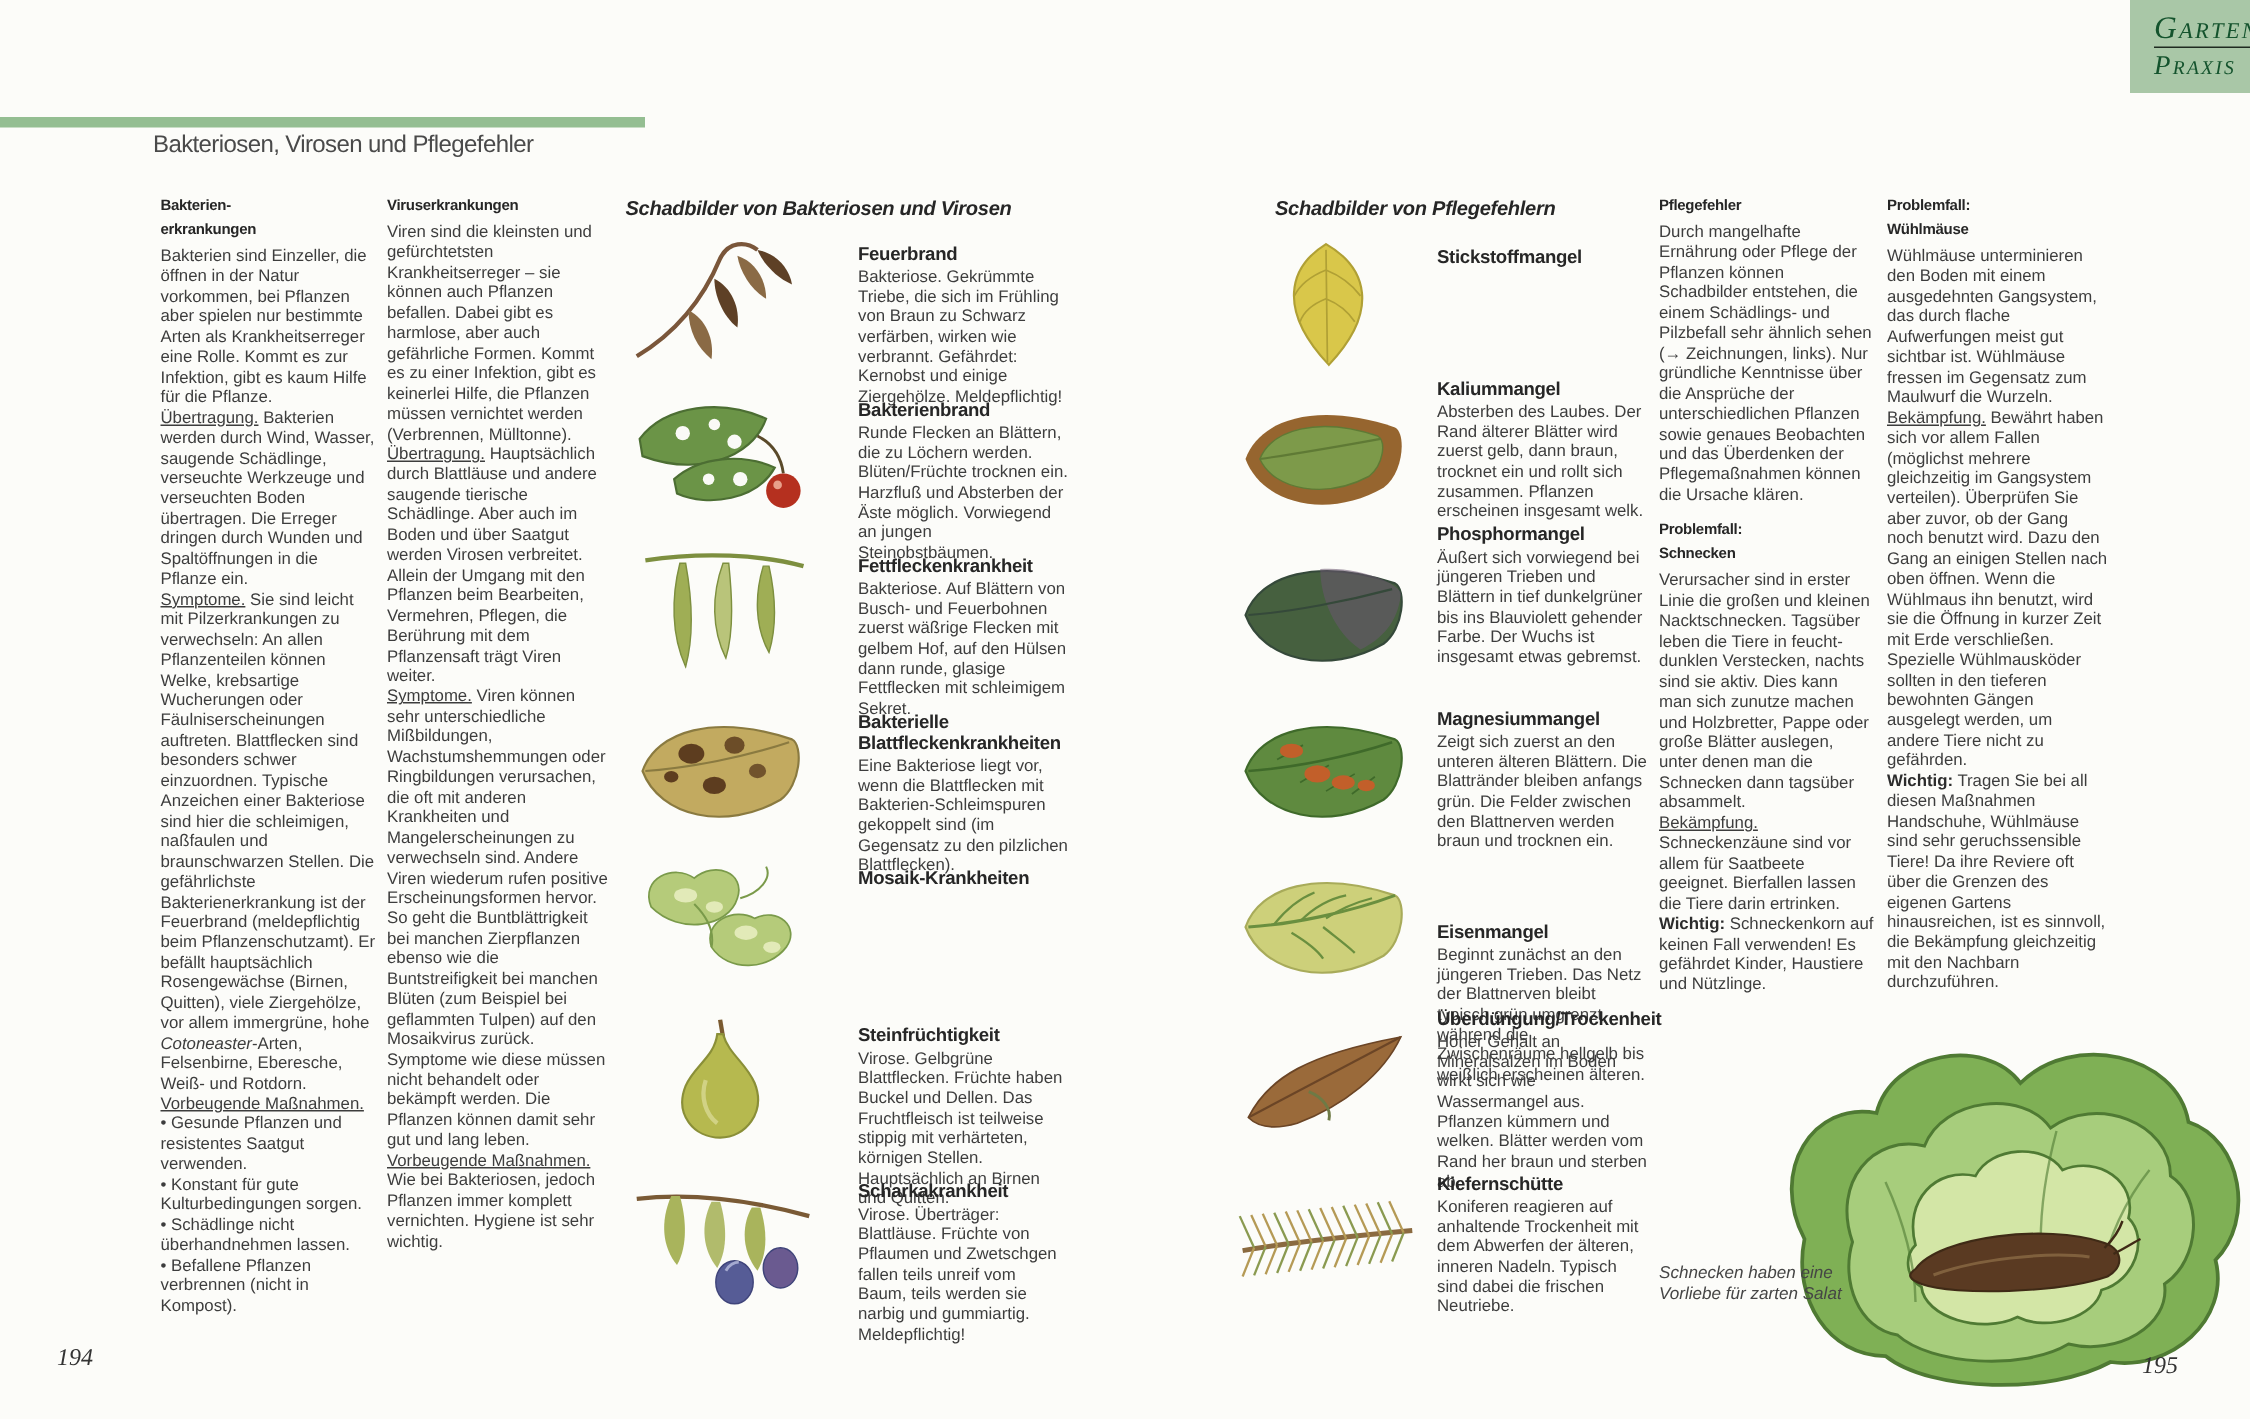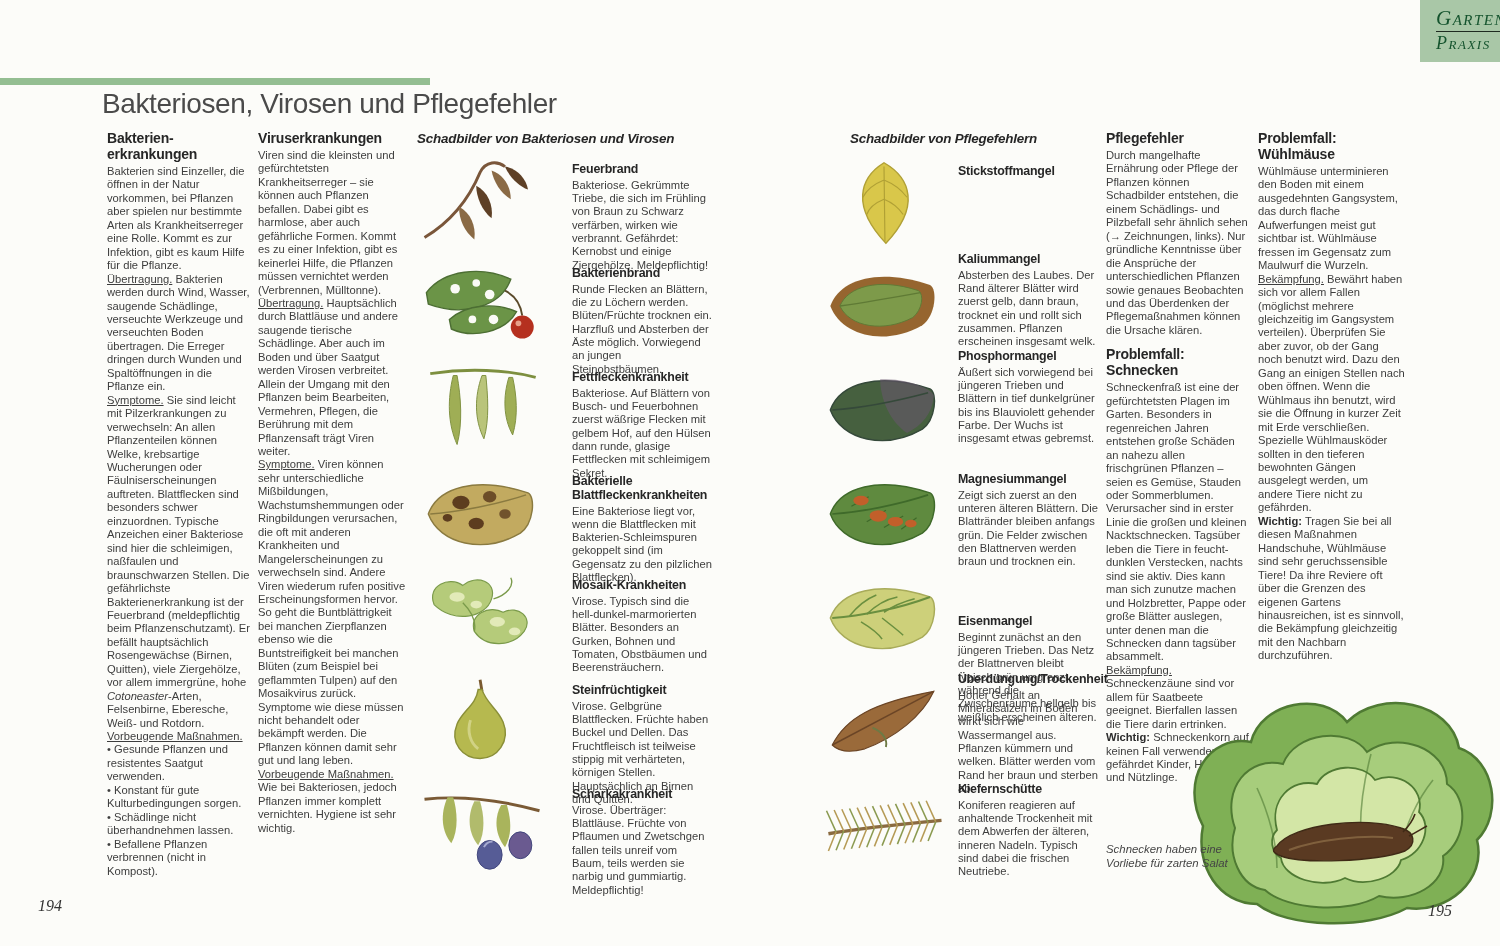--- a/index.html
+++ b/index.html
@@ -1,30 +1,30 @@
 <!DOCTYPE html>
 <html lang="de"><head>
 <meta charset="utf-8">
 <style>
   html,body{margin:0;padding:0;background:#ffffff;}
   #spread{position:relative;width:1500px;height:946px;background:#fcfcf9;overflow:hidden;
           font-family:"Liberation Sans",sans-serif;color:#3d3d3d;}
   
   #title-rule{position:absolute;left:0;top:78px;width:430px;height:7px;background:#94be92;}
-  #page-title{position:absolute;left:102px;top:88px;margin:0;font-size:28px;font-weight:400;
+  #page-title{position:absolute;left:102px;top:88px;margin:0;font-size:16px;font-weight:400;
               color:#4a4a4a;letter-spacing:-0.4px;white-space:nowrap;}
   
   #brandbox{position:absolute;left:1372px;top:0;width:152px;height:62px;background:#a9c7a7;
             font-family:"Liberation Serif",serif;font-style:italic;color:#14532d;margin-left:48px;}
   .brand-g{position:absolute;left:16px;top:6px;font-size:21px;font-variant:small-caps;
            letter-spacing:1.5px;border-bottom:1.6px solid #1e2b20;padding-right:22px;}
   .brand-p{position:absolute;left:16px;top:33px;font-size:18px;font-variant:small-caps;letter-spacing:1.5px;}
   
   .col{position:absolute;font-size:11.2px;line-height:13.45px;text-align:left;}
-  .col-h{font-weight:bold;font-size:14px;line-height:16px;color:#262626;white-space:pre-line;
+  .col-h{font-weight:bold;font-size:10px;line-height:16px;color:#262626;white-space:pre-line;
          margin:0 0 3px 0;letter-spacing:-0.2px;}
   .col-h.later{margin-top:9px;}
   .col-p{margin:0;}
   .s-u{text-decoration:underline;}
   .s-b{font-weight:bold;color:#2c2c2c;}
   .s-i{font-style:italic;}
   
   .sec-h{position:absolute;margin:0;font-size:13.4px;font-weight:bold;color:#262626;
          letter-spacing:-0.2px;white-space:nowrap;font-style:italic;}
   
@@ -133,21 +133,20 @@
           <path d="M14,34 C6,14 30,4 44,14 C58,2 80,10 74,28 C68,48 34,54 14,34 Z" fill="#b5cb7a" stroke="#7a9a4a" stroke-width="1.2"></path>
           <path d="M56,62 C50,44 72,34 86,42 C102,34 118,48 108,62 C96,78 68,80 56,62 Z" fill="#b5cb7a" stroke="#7a9a4a" stroke-width="1.2"></path>
           <ellipse cx="38" cy="26" rx="8" ry="5" fill="#e2eab8"></ellipse>
           <ellipse cx="58" cy="34" rx="6" ry="4" fill="#e2eab8"></ellipse>
           <ellipse cx="80" cy="52" rx="8" ry="5" fill="#e2eab8"></ellipse>
           <ellipse cx="98" cy="62" rx="6" ry="4" fill="#e2eab8"></ellipse>
           <path d="M44,32 C54,42 58,52 56,62 M76,28 C90,24 98,14 94,6" fill="none" stroke="#7a9a4a" stroke-width="1.4"></path>
         </svg></div>
       <div class="item-tx" style="left: 572px; top: 579px;">
         <div class="item-h">Mosaik-Krankheiten</div>
-        <p class="item-p">Virose. Typisch sind die hell-dunkel-marmorierten Blätter. Besonders an Gurken, Bohnen und Tomaten, Obstbäumen und Beerensträuchern.</p>
       </div>
       <div class="item-art" style="left: 418px; top: 676px;"><svg viewBox="0 0 128 96" xmlns="http://www.w3.org/2000/svg">
           <path d="M62,4 L64,16" stroke="#7a5a30" stroke-width="3" fill="none"></path>
           <path d="M64,14 C68,28 80,34 86,48 C94,68 80,86 62,86 C44,86 30,70 38,50 C44,36 58,30 60,14 Z" fill="#b6b94f" stroke="#8a8f38" stroke-width="1.5"></path>
           <path d="M52,46 C48,58 52,70 60,76" stroke="#e2e2a8" stroke-width="3" fill="none" opacity=".6"></path>
         </svg></div>
       <div class="item-tx" style="left: 572px; top: 684px;">
         <div class="item-h">Steinfrüchtigkeit</div>
         <p class="item-p">Virose. Gelbgrüne Blattflecken. Früchte haben Buckel und Dellen. Das Fruchtfleisch ist teilweise stippig mit verhärteten, körnigen Stellen. Hauptsächlich an Birnen und Quitten.</p>
       </div>
@@ -259,21 +258,20 @@
         <div class="item-h">Kiefernschütte</div>
         <p class="item-p">Koniferen reagieren auf anhaltende Trockenheit mit dem Abwerfen der älteren, inneren Nadeln. Typisch sind dabei die frischen Neutriebe.</p>
       </div>
     </div>
 
   <div class="col" id="col-pflege" style="left:1106px;top:130px;width:143px">
       <div class="col-h">Pflegefehler</div>
       <p class="col-p"><span>Durch mangelhafte Ernährung oder Pflege der Pflanzen können Schadbilder entstehen, die einem Schädlings- und Pilzbefall sehr ähnlich sehen (→ Zeichnungen, links). Nur gründliche Kenntnisse über die Ansprüche der unterschiedlichen Pflanzen sowie genaues Beobachten und das Überdenken der Pflegemaßnahmen können die Ursache klären.</span></p>
       <div class="col-h later">Problemfall:
 Schnecken</div>
-      <p class="col-p"><span>Schneckenfraß ist eine der gefürchtetsten Plagen im Garten. Besonders in regenreichen Jahren entstehen große Schäden an nahezu allen frischgrünen Pflanzen – seien es Gemüse, Stauden oder Sommerblumen.</span></p>
       <p class="col-p"><span>Verursacher sind in erster Linie die großen und kleinen Nacktschnecken. Tagsüber leben die Tiere in feucht-dunklen Verstecken, nachts sind sie aktiv. Dies kann man sich zunutze machen und Holzbretter, Pappe oder große Blätter auslegen, unter denen man die Schnecken dann tagsüber absammelt.</span></p>
       <p class="col-p"><span class="s-u">Bekämpfung.</span><span> Schneckenzäune sind vor allem für Saatbeete geeignet. Bierfallen lassen die Tiere darin ertrinken.</span></p>
       <p class="col-p"><span class="s-b">Wichtig:</span><span> Schneckenkorn auf keinen Fall verwenden! Es gefährdet Kinder, Haustiere und Nützlinge.</span></p>
     </div>
   <div class="col" id="col-wuehl" style="left:1258px;top:130px;width:148px">
       <div class="col-h">Problemfall:
 Wühlmäuse</div>
       <p class="col-p"><span>Wühlmäuse unterminieren den Boden mit einem ausgedehnten Gangsystem, das durch flache Aufwerfungen meist gut sichtbar ist. Wühlmäuse fressen im Gegensatz zum Maulwurf die Wurzeln.</span></p>
       <p class="col-p"><span class="s-u">Bekämpfung.</span><span> Bewährt haben sich vor allem Fallen (möglichst mehrere gleichzeitig im Gangsystem verteilen). Überprüfen Sie aber zuvor, ob der Gang noch benutzt wird. Dazu den Gang an einigen Stellen nach oben öffnen. Wenn die Wühlmaus ihn benutzt, wird sie die Öffnung in kurzer Zeit mit Erde verschließen.</span></p>
       <p class="col-p"><span>Spezielle Wühlmausköder sollten in den tieferen bewohnten Gängen ausgelegt werden, um andere Tiere nicht zu gefährden.</span></p>

